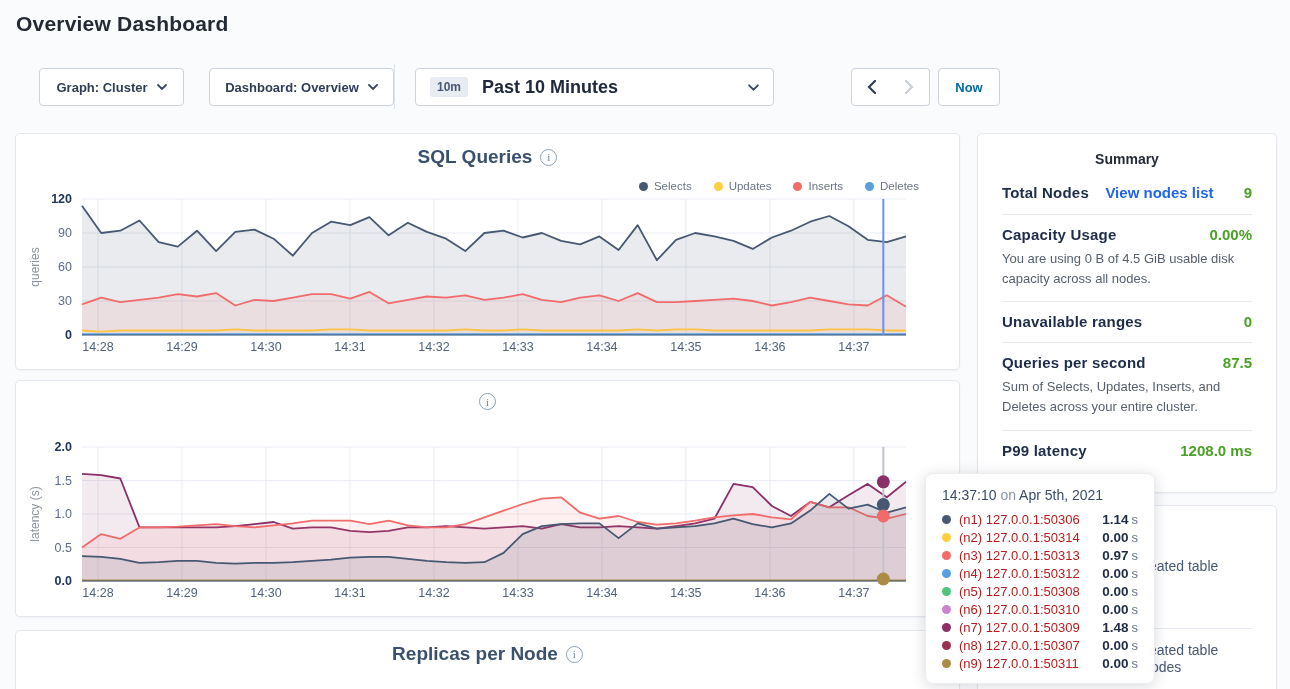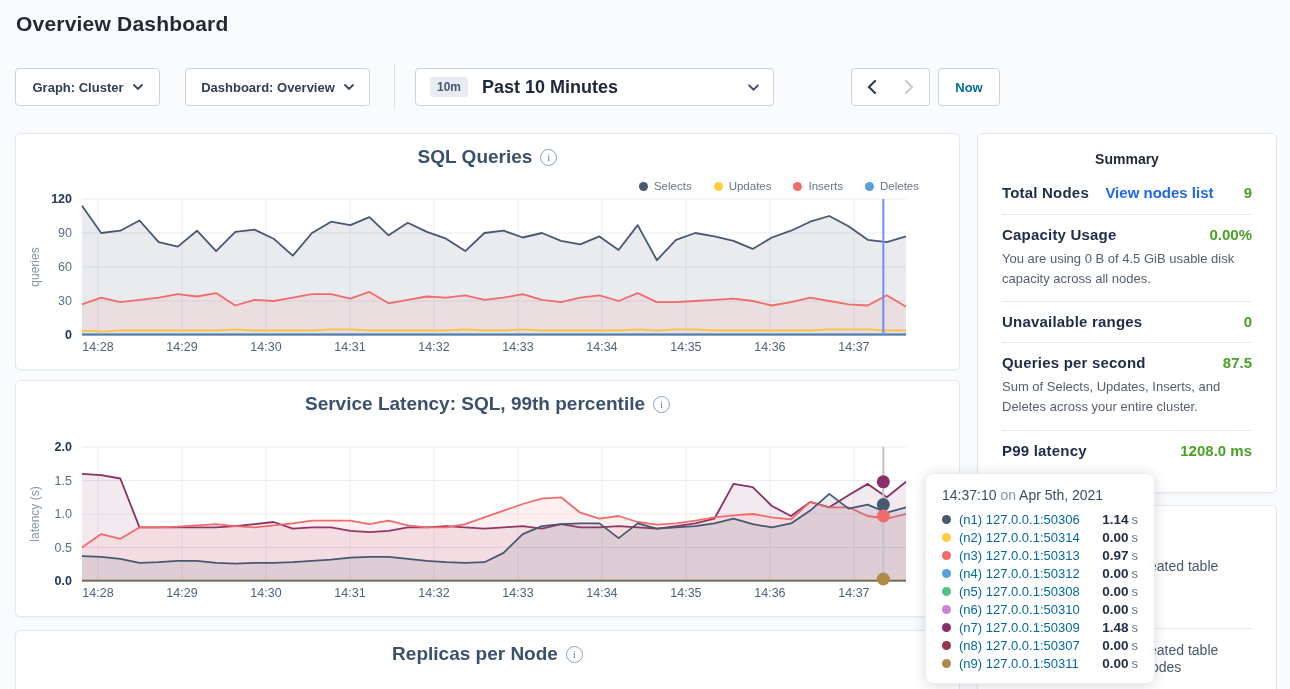--- a/index.html
+++ b/index.html
@@ -3,21 +3,21 @@
 <meta charset="utf-8">
 <style>
   * { margin:0; padding:0; box-sizing:border-box; }
   body { font-family:"Liberation Sans",sans-serif; }
   .page { position:relative; width:1290px; height:689px; background:#fafbfc; overflow:hidden; }
   .page-title { position:absolute; left:16px; top:12px; font-size:21px; font-weight:700; color:#242a35; letter-spacing:.2px; }
 
   
   .tbtn { position:absolute; top:68px; height:38px; background:#fff; border:1px solid #ccd3dd; border-radius:4px;
           display:flex; align-items:center; font-weight:700; font-size:13px; color:#2f3d57; cursor:pointer; }
-  .dd { justify-content:center; gap:9px; }
+  .dd { justify-content:center; gap:9px;margin-left:24px; }
   #graph-dd { left:15px; width:145px; }
   #dash-dd { left:185px; width:185px; }
   .vdiv { position:absolute; left:394px; top:64px; width:1px; height:45px; background:#dde2e9; }
   #timepicker { left:415px; width:359px; padding:0 14px; justify-content:flex-start; }
   .chip { background:#e7ebf2; border-radius:3px; padding:3px 7px; font-size:12px; font-weight:700; color:#475872; margin-right:14px; }
   .tlabel { font-size:18px; font-weight:700; color:#20293a; }
   #timepicker .chev { margin-left:auto; }
   .pn { position:absolute; top:68px; height:38px; width:40px; background:#fff; border:1px solid #ccd3dd;
         display:flex; align-items:center; justify-content:center; cursor:pointer; }
   #prev-btn { left:851px; border-radius:4px 0 0 4px; }
@@ -61,21 +61,21 @@
   #frag-3 { left:173px; top:153px; }
 
   
   #tooltip { position:absolute; left:925px; top:473px; width:230px; background:rgba(255,255,255,.97);
              border:1px solid #ececf0; border-radius:8px; box-shadow:0 2px 14px rgba(40,50,70,.18);
              padding:13px 16px 11px; z-index:10; }
   .tt-header { font-size:14px; color:#3c4c68; margin-bottom:7px; }
   .tt-on { color:#8a93a3; }
   .tt-row { display:flex; align-items:center; height:18px; font-size:13px; }
   .tt-dot { width:9px; height:9px; border-radius:50%; margin-right:8px; flex:none; }
-  .tt-label { color:#0369a1; flex:1; }
+  .tt-label { color:#b91c1c; flex:1; }
   .tt-val { font-weight:700; color:#1f2c45; font-size:13.5px; }
   .tt-unit { color:#66758e; margin-left:3px; }
 </style>
 </head>
 <body>
 
 <div class="page">
 
   <div class="page-title">Overview Dashboard</div>
 
@@ -174,21 +174,20 @@
         <text x="585.9347604485221" y="217" text-anchor="middle" font-family="Liberation Sans,sans-serif" font-size="12.5" fill="#51627f">14:34</text>
         <text x="669.9306829765547" y="217" text-anchor="middle" font-family="Liberation Sans,sans-serif" font-size="12.5" fill="#51627f">14:35</text>
         <text x="753.9266055045873" y="217" text-anchor="middle" font-family="Liberation Sans,sans-serif" font-size="12.5" fill="#51627f">14:36</text>
         <text x="837.92252803262" y="217" text-anchor="middle" font-family="Liberation Sans,sans-serif" font-size="12.5" fill="#51627f">14:37</text>
         <text transform="rotate(-90 23 133)" x="23" y="133" text-anchor="middle" font-family="Liberation Sans,sans-serif" font-size="12" fill="#8a93a4">queries</text>
       </svg>
   </div>
 
   <div class="card" id="card2">
     <div class="ctitle-row">
-      <span class="ctitle">Service Latency: SQL, 99th percentile</span>
       <span class="info-icon">i</span>
     </div>
     <svg class="chart" id="chart-1" width="945" height="237">
         <line x1="66" y1="200" x2="890" y2="200" stroke="#e9edf3" stroke-width="1"></line>
         <line x1="66" y1="166.5" x2="890" y2="166.5" stroke="#e9edf3" stroke-width="1"></line>
         <line x1="66" y1="133" x2="890" y2="133" stroke="#e9edf3" stroke-width="1"></line>
         <line x1="66" y1="99.5" x2="890" y2="99.5" stroke="#e9edf3" stroke-width="1"></line>
         <line x1="66" y1="66" x2="890" y2="66" stroke="#e9edf3" stroke-width="1"></line>
         <line x1="81.95922528032631" y1="66" x2="81.95922528032631" y2="200" stroke="#e9edf3" stroke-width="1"></line>
         <line x1="165.95514780835896" y1="66" x2="165.95514780835896" y2="200" stroke="#e9edf3" stroke-width="1"></line>

